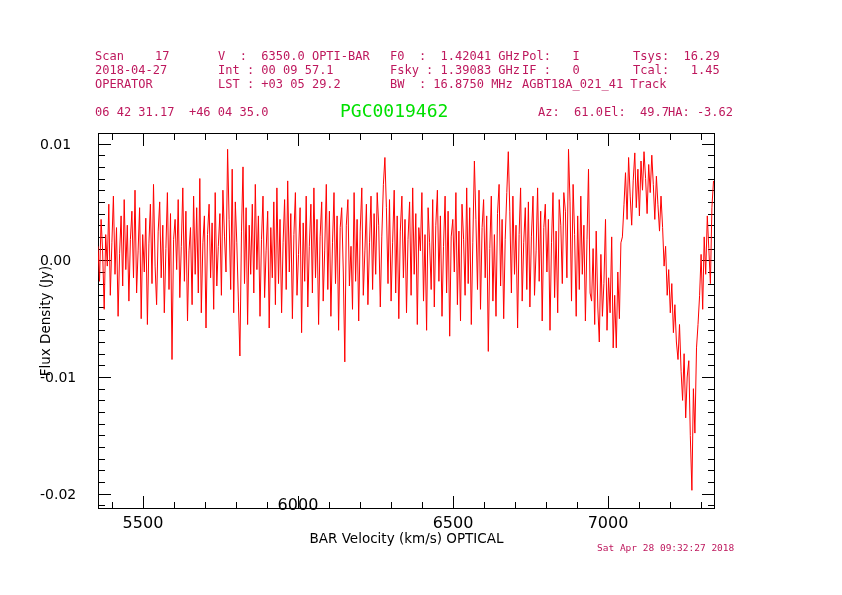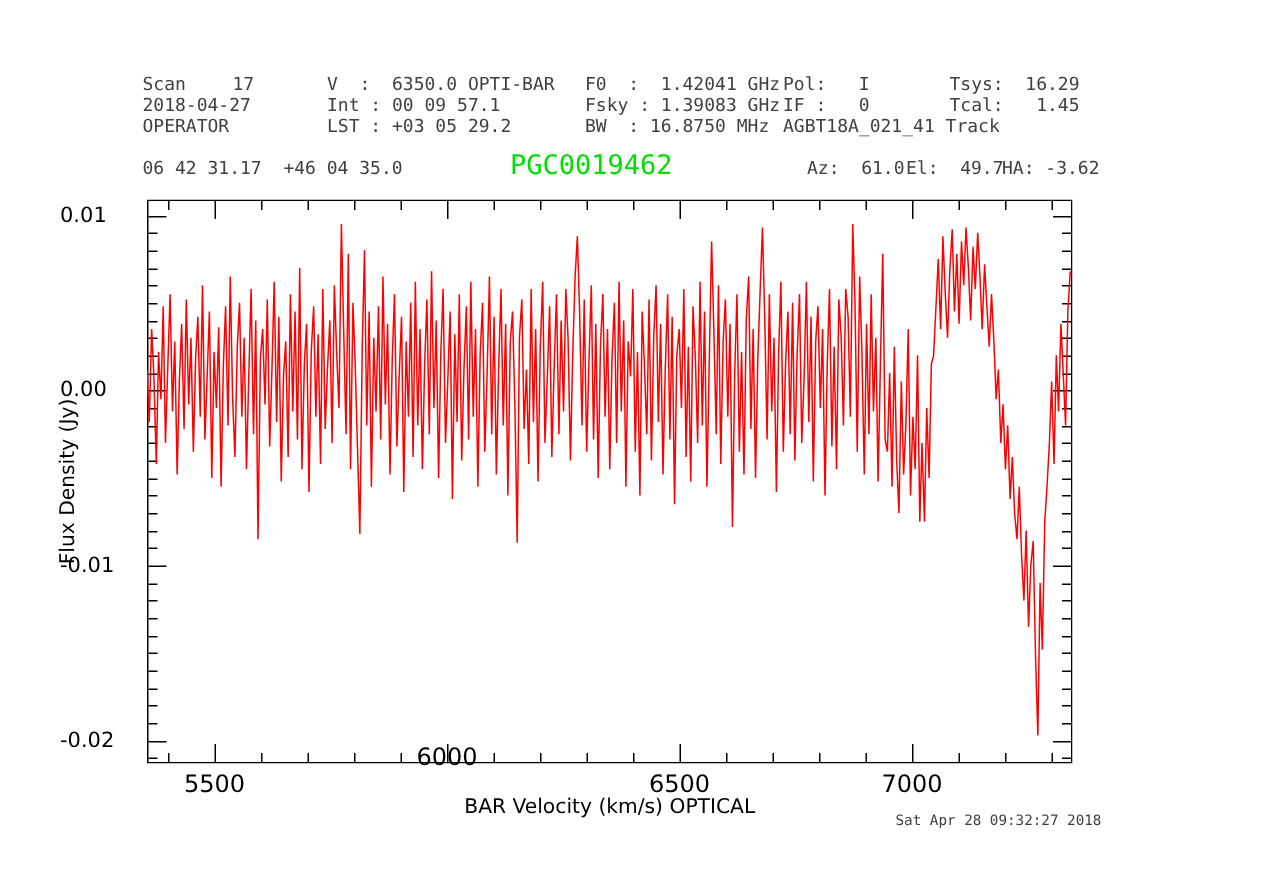--- a/index.html
+++ b/index.html
@@ -1,20 +1,20 @@
 <!DOCTYPE html>
 <html><head>
 <meta charset="utf-8">
 <style>
   html,body { margin:0; padding:0; }
   body {
     width:842px; height:595px; position:relative; background:#ffffff;
     font-family:"DejaVu Sans", sans-serif; overflow:hidden;
   }
-  .abs { position:absolute; white-space:pre; color:#404040; }
+  .abs { position:absolute; white-space:pre; color:#be185d; }
   .mono { font-family:"DejaVu Sans Mono", monospace; font-size:12px; line-height:13px; }
   .small-mono { font-family:"DejaVu Sans Mono", monospace; font-size:9.5px; line-height:10px; }
   .green { color:#00e000; font-size:18px; line-height:14px; }
   .axis-title { font-size:13.5px; color:#000; }
   .tick-label-x { position:absolute; width:60px; text-align:center; font-size:16px; color:#000;
                   font-family:"DejaVu Sans", sans-serif; }
   .tick-label-y { position:absolute; width:53px; font-size:14px; height:16px;
                   line-height:16px; color:#000; font-family:"DejaVu Sans", sans-serif; }
   #plot-area { position:absolute; left:98px; top:133px; width:617px; height:376px; }
   #xtitle { position:absolute; left:98px; top:530px; width:617px; text-align:center; }

